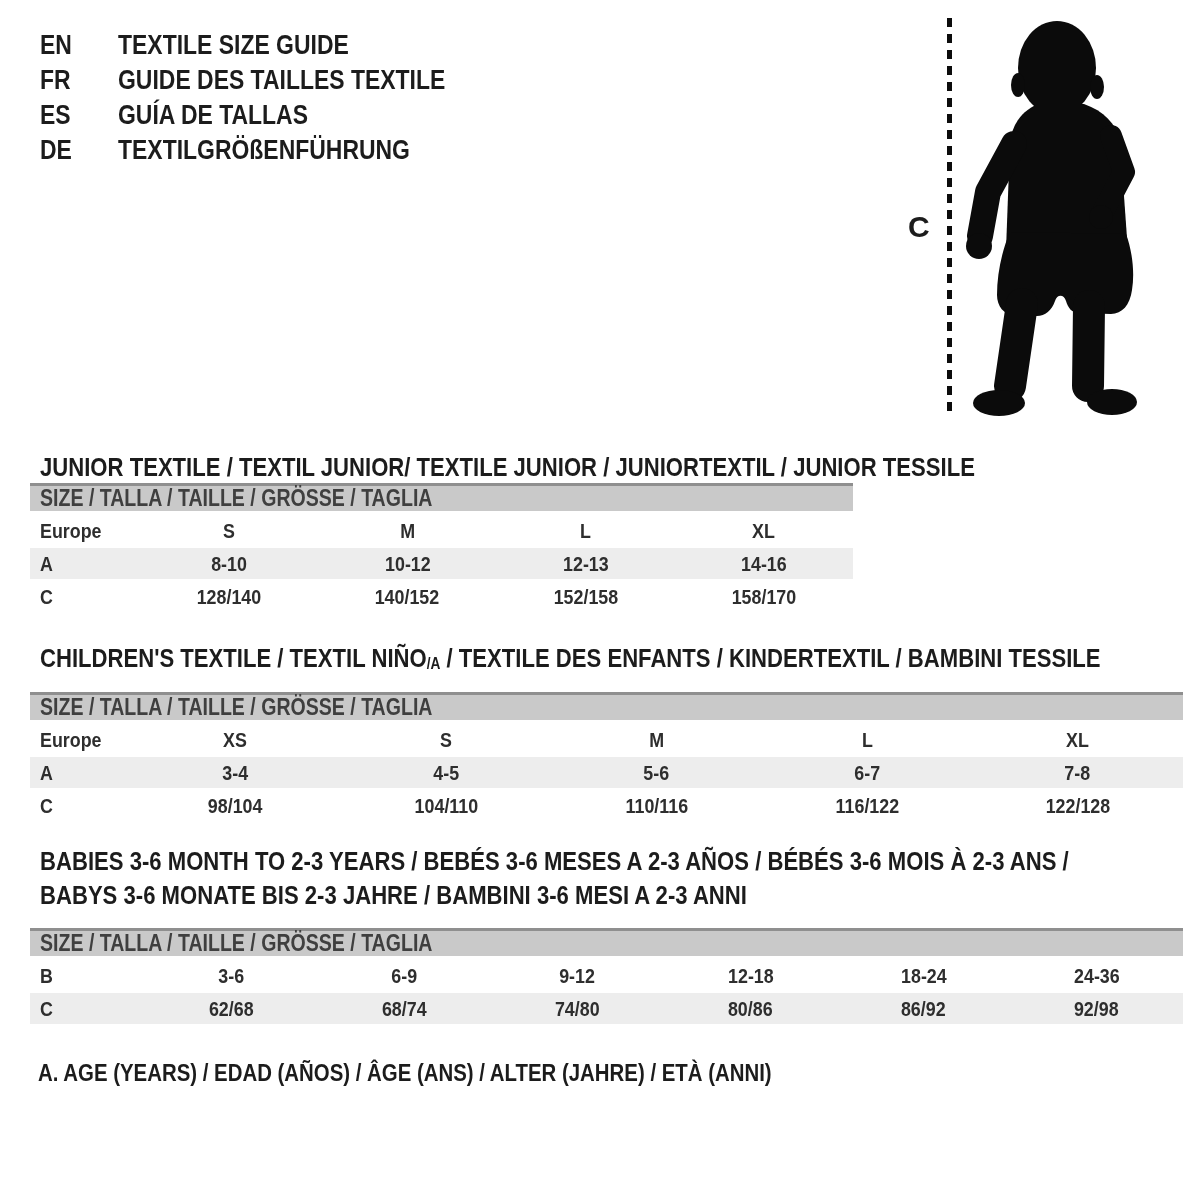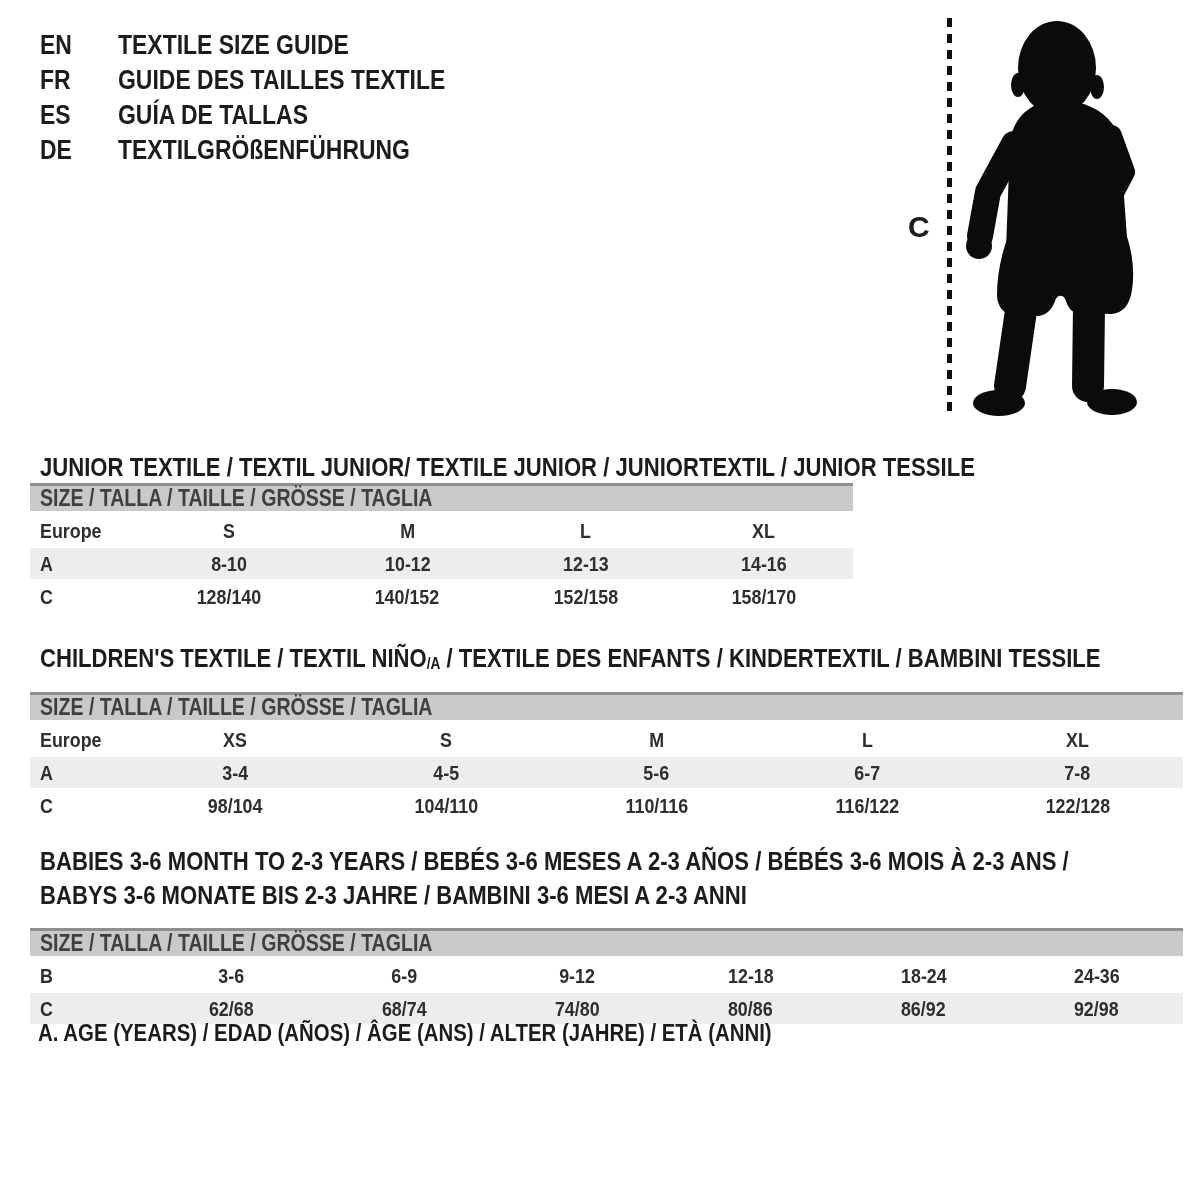--- a/index.html
+++ b/index.html
@@ -37,21 +37,21 @@
          font-size:23px;font-weight:700;color:#3f3f3f;}
   .trow{display:flex;height:31px;margin-bottom:2px;align-items:center;font-size:21px;font-weight:700;color:#2e2e2e;}
   .trow.shaded{background:var(--row-shaded,#ededed);}
   .tlabel{padding-left:10px;}
   .t-junior .tlabel{flex:0 0 100px;}
   .t-children .tlabel{flex:0 0 90px;}
   .t-babies .tlabel{flex:0 0 105px;}
   .tcell{flex:1;text-align:center;}
 
   
-  .legend{position:absolute;left:38px;top:1016px;text-decoration:underline;}
+  .legend{position:absolute;left:38px;top:1056px;text-decoration:underline;}
   .legend-line{height:34px;line-height:34px;font-size:24px;font-weight:700;white-space:nowrap;}
 </style>
 </head>
 <body>
 
 <div class="page">
 
   <div class="lang-list">
     <div class="lang-row">
       <span class="lang-code"><span class="cx">EN</span></span>

